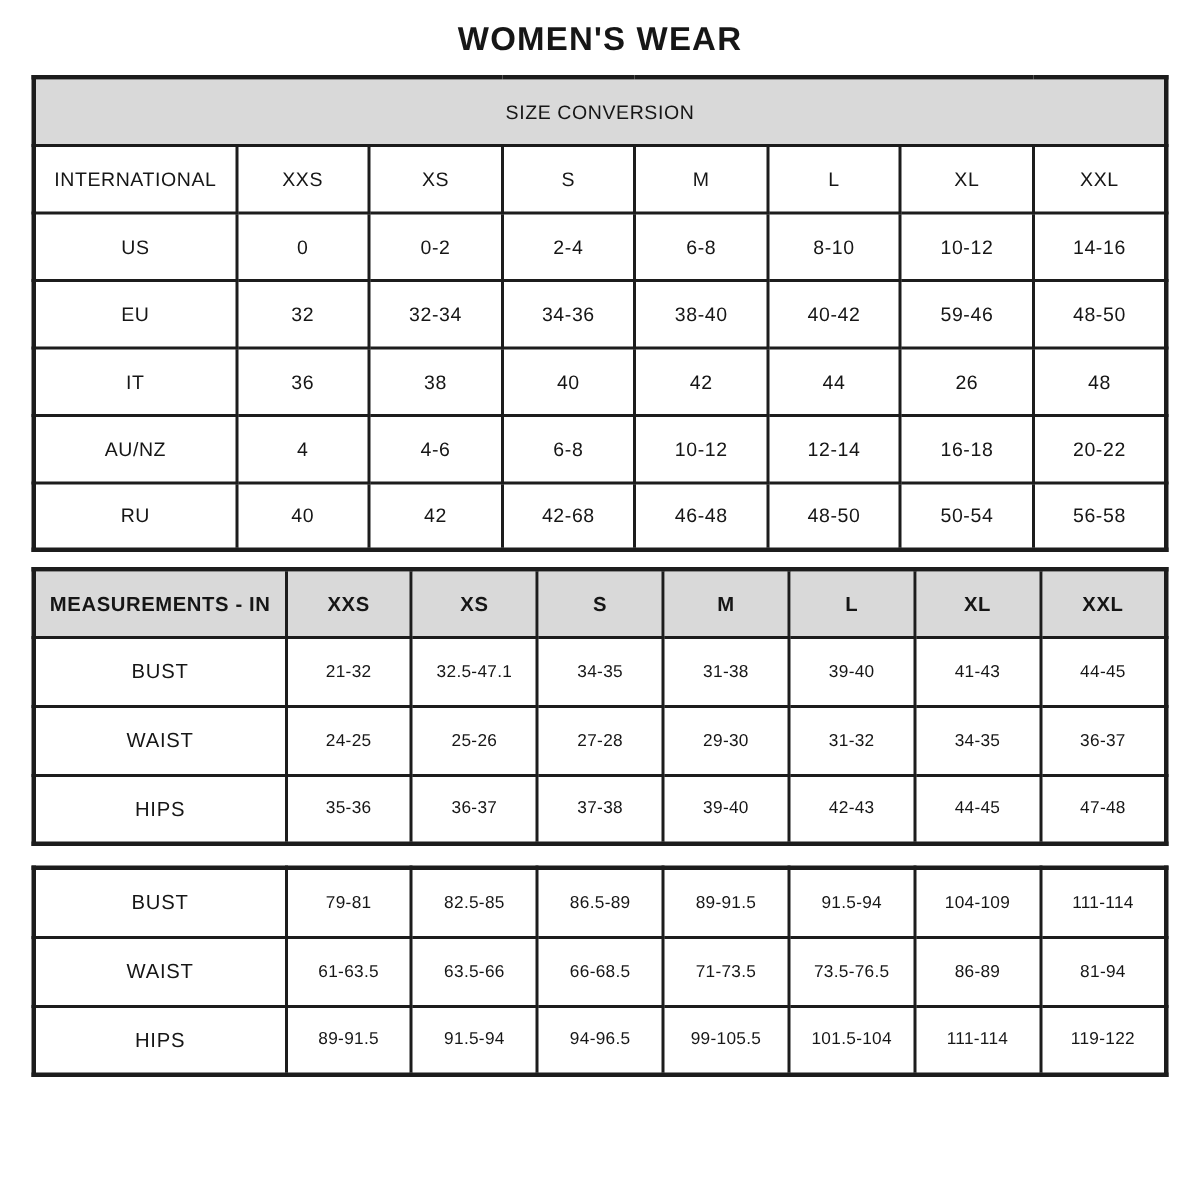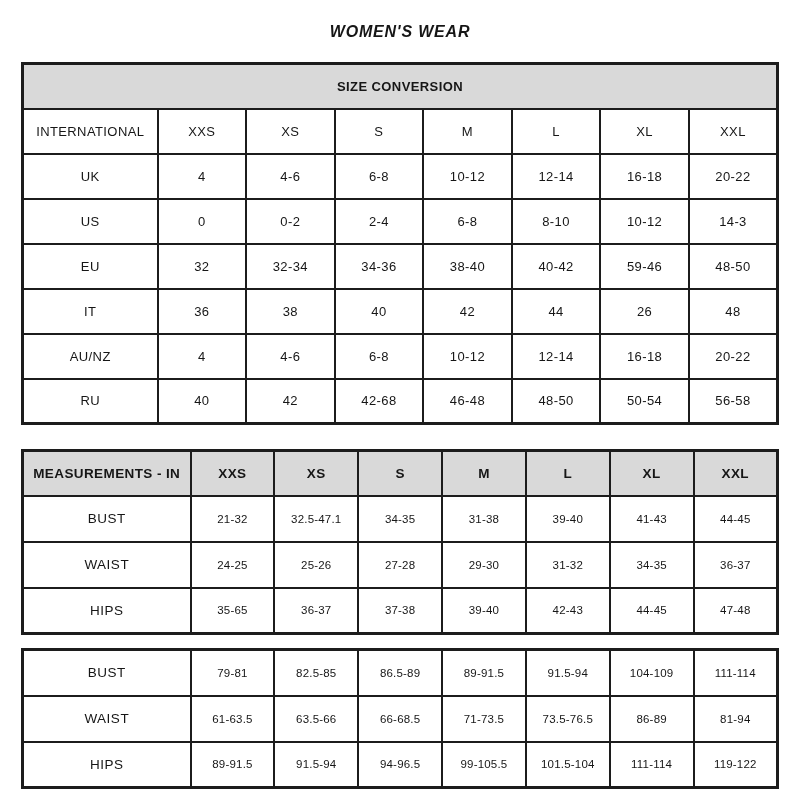--- a/index.html
+++ b/index.html
@@ -6,51 +6,50 @@
   html, body { margin: 0; padding: 0; }
   body {
     width: 800px;
     height: 800px;
     background: #ffffff;
     color: #161616;
     font-family: "Liberation Sans", sans-serif;
   }
   .page { padding: 0 21px; }
   .title {
-    margin: 12px;
+    margin: 2px;
     padding: 11px 0 9px 0;
     text-align: center;
-    font-size: 16px;
+    font-size: 22px;
     font-weight: 700;
     letter-spacing: 0.8px;
-    font-style: italic;
   }
   table {
     width: 100%;
     border-collapse: collapse;
     table-layout: fixed;
     border: 3px solid #1c1c1c;
   }
   td {
     border: 2px solid #1c1c1c;
     text-align: center;
     vertical-align: middle;
     padding: 0 2px;
     overflow: hidden;
     white-space: nowrap;
   }
   .t1 td { height: 45px; font-size: 13px; letter-spacing: 0.4px; }
   .caption-cell {
     background: #d9d9d9;
     height: 46px;
-    font-weight: 700;
+    font-weight: 400;
     font-size: 14px;
     letter-spacing: 0.6px;
   }
-  .mt { margin-top: 24px; }
+  .mt { margin-top: 10px; }
   .mt2 { margin-top: 13px; }
   .mtab td { height: 46px; }
   .gray-hdr td {
     background: #d9d9d9;
     font-weight: 700;
     font-size: 13.5px;
     letter-spacing: 0.4px;
     height: 45px;
   }
   .row-label { font-size: 13.5px; letter-spacing: 0.5px; }
@@ -82,38 +81,28 @@
         <td>INTERNATIONAL</td>
         <td>XXS</td>
         <td>XS</td>
         <td>S</td>
         <td>M</td>
         <td>L</td>
         <td>XL</td>
         <td>XXL</td>
       </tr>
       <tr>
-        <td>UK</td>
-        <td>4</td>
-        <td>4-6</td>
-        <td>6-8</td>
-        <td>10-12</td>
-        <td>12-14</td>
-        <td>16-18</td>
-        <td>20-22</td>
-      </tr>
-      <tr>
         <td>US</td>
         <td>0</td>
         <td>0-2</td>
         <td>2-4</td>
         <td>6-8</td>
         <td>8-10</td>
         <td>10-12</td>
-        <td>14-3</td>
+        <td>14-16</td>
       </tr>
       <tr>
         <td>EU</td>
         <td>32</td>
         <td>32-34</td>
         <td>34-36</td>
         <td>38-40</td>
         <td>40-42</td>
         <td>59-46</td>
         <td>48-50</td>
@@ -188,21 +177,21 @@
         <td class="value">24-25</td>
         <td class="value">25-26</td>
         <td class="value">27-28</td>
         <td class="value">29-30</td>
         <td class="value">31-32</td>
         <td class="value">34-35</td>
         <td class="value">36-37</td>
       </tr>
       <tr>
         <td class="row-label">HIPS</td>
-        <td class="value">35-65</td>
+        <td class="value">35-36</td>
         <td class="value">36-37</td>
         <td class="value">37-38</td>
         <td class="value">39-40</td>
         <td class="value">42-43</td>
         <td class="value">44-45</td>
         <td class="value">47-48</td>
       </tr>
     </tbody>
   </table>
 

